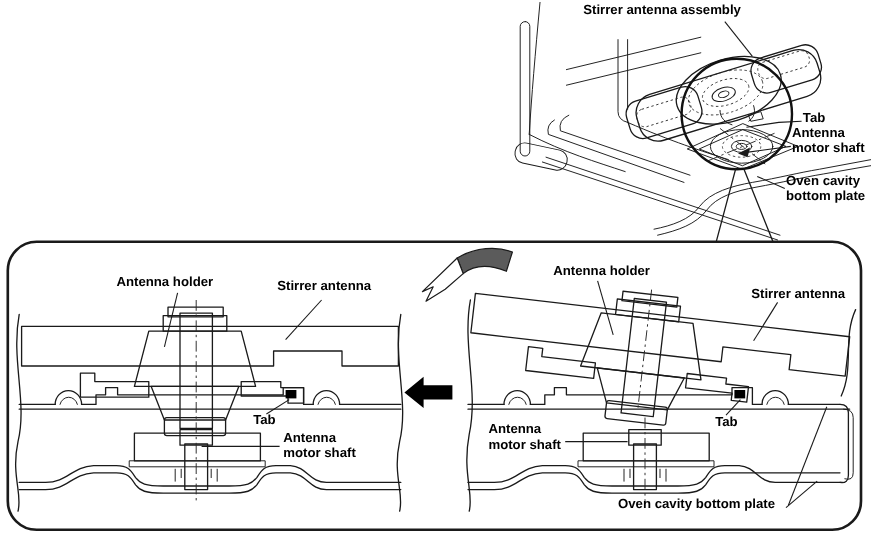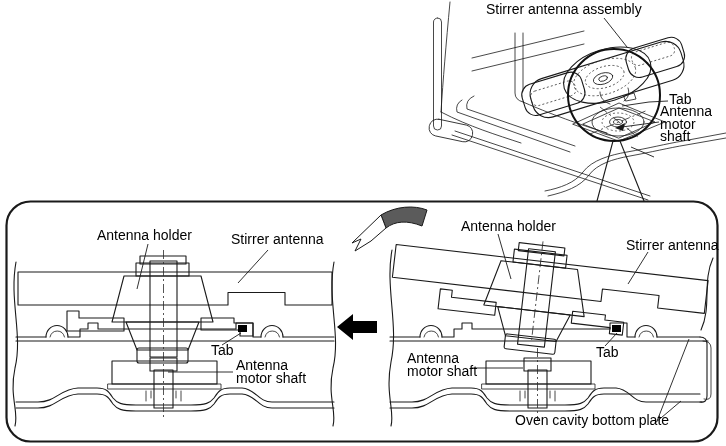--- a/index.html
+++ b/index.html
@@ -1,20 +1,20 @@
 <!DOCTYPE html>
 <html><head>
 <meta charset="utf-8">
 <style>
   html,body{margin:0;padding:0;background:#fff;}
   #fig{position:relative;width:726px;height:446px;background:#fff;overflow:hidden;
        font-family:"Liberation Sans",sans-serif;}
   #art{position:absolute;left:0;top:0;}
-  .lbl{position:absolute;font-size:14px;line-height:12.5px;color:#000;
-       white-space:pre-line;letter-spacing:0;}
+  .lbl{position:absolute;font-size:11px;line-height:12.5px;color:#000;
+       white-space:pre-line;letter-spacing:0;font-weight:bold;}
   .ln{fill:none;stroke:#1a1a1a;stroke-width:1.1;stroke-linecap:round;stroke-linejoin:round;}
   .thin{stroke-width:0.8;}
   .ldr{fill:none;stroke:#1a1a1a;stroke-width:0.9;}
   .cl{fill:none;stroke:#2a2a2a;stroke-width:0.8;stroke-dasharray:9 3 2 3;}
   .dot{fill:none;stroke:#2a2a2a;stroke-width:0.7;stroke-dasharray:2 2.2;}
 </style>
 </head>
 <body>
 
 <div id="fig">
@@ -201,20 +201,22 @@
   <g>
     <path d="M381,215 C396,206 414,205 427,210 L422,226 C407,220 395,221 386,228 Z" fill="#5b5b5b" stroke="#1a1a1a" stroke-width="1"></path>
     <path d="M386,228 L381,215 L352,243 L361,239 L355,251 L371,241 Z" fill="#ffffff" stroke="#1a1a1a" stroke-width="1" stroke-linejoin="round"></path>
   </g>
 </svg>
 
 <div class="lbl" style="left:486px;top:3px;">Stirrer antenna assembly</div>
 <div class="lbl" style="left:669px;top:93px;">Tab</div>
 <div class="lbl" style="left:660px;top:105px;">Antenna
 motor shaft</div>
+<div class="lbl" style="left:655px;top:145px;">Oven cavity
+bottom plate</div>
 
 <div class="lbl" style="left:97px;top:229px;">Antenna holder</div>
 <div class="lbl" style="left:231px;top:233px;">Stirrer antenna</div>
 <div class="lbl" style="left:211px;top:344px;">Tab</div>
 <div class="lbl" style="left:236px;top:359px;">Antenna
 motor shaft</div>
 
 <div class="lbl" style="left:461px;top:220px;">Antenna holder</div>
 <div class="lbl" style="left:626px;top:239px;">Stirrer antenna</div>
 <div class="lbl" style="left:596px;top:346px;">Tab</div>

